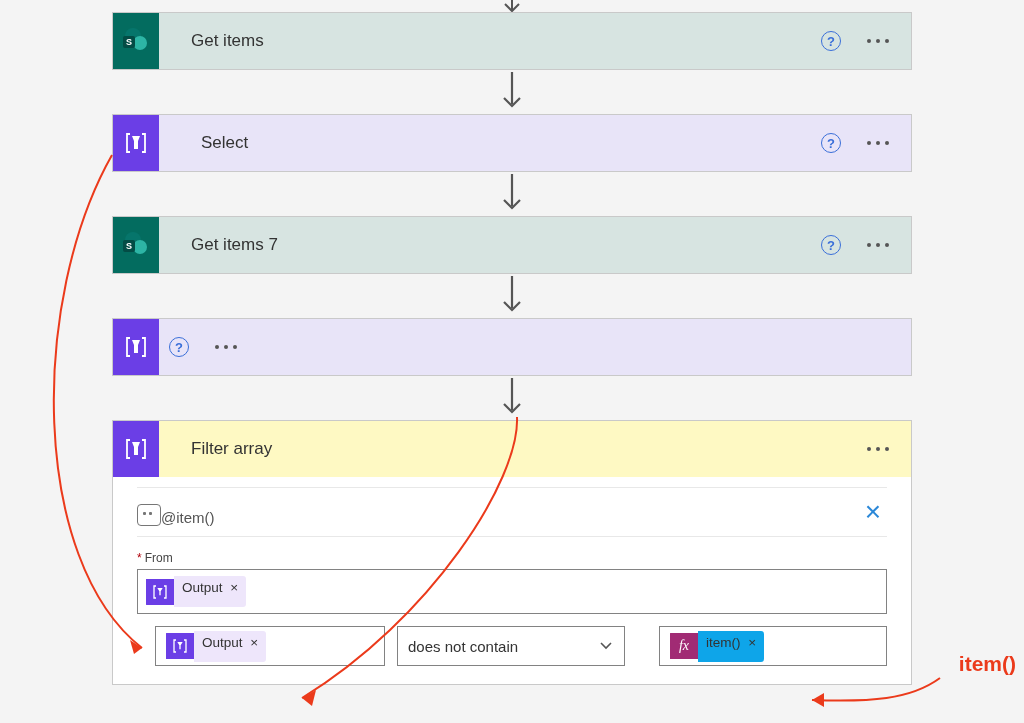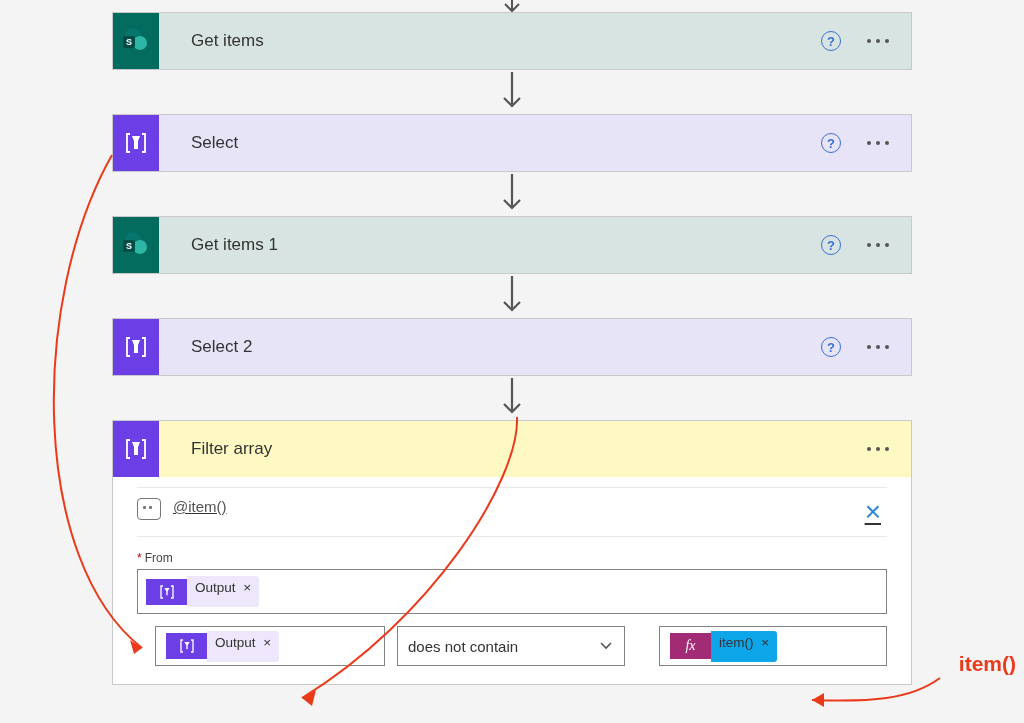--- a/index.html
+++ b/index.html
@@ -38,21 +38,21 @@
     width:46px;
     height:56px;
     flex:0 0 46px;
     display:flex;
     align-items:center;
     justify-content:center;
     color:#fff;
   }
   .sp-card .card-header{ background:#d7e4e1; }
   .sp-card .card-icon{ background:#036c5f; }
-  .do-card .card-header{ background:#e8e4f8; }
+  .do-card .card-header{ background:#e8e4f8;gap:10px; }
   .do-card .card-icon{ background:#6b3ee6; }
   .card-title { padding-left:32px; flex:1; }
   .card-actions { display:flex; align-items:center; gap:26px; padding-right:22px; }
   .help-circle {
     width:20px; height:20px; border:1.5px solid #3a6fd9; color:#3a6fd9;
     border-radius:50%; display:flex; align-items:center; justify-content:center;
     font-size:13px; font-weight:600;
   }
   .dots { display:flex; gap:5px; }
   .dots span{ width:4px; height:4px; border-radius:50%; background:#555; }
@@ -65,23 +65,23 @@
     justify-content:center;
     position:relative;
   }
   .arrow-down svg { width:22px; height:44px; }
 
   
   .filter-card { border:1px solid #c9c9c9; background:#fff; }
   .filter-card .card-header{ background:#fef9c3; height:56px; display:flex; align-items:center; }
   .filter-body { padding:10px 24px 18px; background:#fff; }
   .rename-row {
-    display:flex; align-items:flex-start; gap:12px;
+    display:flex; align-items:flex-end; 
     border-bottom:1px solid #e8e8e8; border-top:1px solid #e8e8e8;
-    padding:10px 0 10px 0; margin-bottom:14px;text-decoration:underline;
+    padding:10px 0 10px 0; margin-bottom:14px;
   }
   .rename-row .rename-icon{
     border:1px solid #767676; border-radius:4px; width:24px; height:22px; position:relative;
   }
   .rename-row .rename-icon::before, .rename-row .rename-icon::after{
     content:""; position:absolute; background:#767676; width:3px; height:3px; border-radius:1px; top:7px;
   }
   .rename-row .rename-icon::before{ left:5px; }
   .rename-row .rename-icon::after{ left:11px; }
   .rename-text { flex:1; font-size:15px; color:#555; }
@@ -105,21 +105,21 @@
   .cbox.mid{ flex:0 0 228px; justify-content:space-between; font-size:15px; color:#333;gap:15px;}
   .cbox.right{ flex:0 0 228px; margin-left:22px;}
   .chev { color:#555; }
 
   
   .token {
     display:flex; align-items:center; border-radius:3px; overflow:hidden;
     font-size:13.5px;
   }
   .token .ticon{
-    width:41px; height:26px; display:flex; align-items:center; justify-content:center; color:#fff;
+    width:28px; height:26px; display:flex; align-items:center; justify-content:center; color:#fff;
   }
   .token .ttxt{ padding:4px 8px 12px 8px; background:#eee6fb; color:#333;}
   .token.dataop .ticon{ background:#6b3ee6; }
   .token.dataop .ttxt{ background:#eee6fb; }
   .token.fx .ticon{ background:#a12b74; font-style:italic; font-family:Georgia,serif; font-size:14px;}
   .token.fx .ttxt{ background:#0ea5e9; }
   .tx { color:#333; margin-left:4px;}
 
   
   .annot-label{
@@ -208,21 +208,21 @@
 
   <div class="card sp-card">
     <div class="card-header">
       <div class="card-icon">
         <div class="sp-logo">
             <div class="c1"></div>
             <div class="c2"></div>
             <div class="sq">S</div>
           </div>
       </div>
-      <div class="card-title">Get items 1</div>
+      <div class="card-title">Get items 7</div>
       <div class="card-actions">
         <div class="help-circle">?</div>
         <div class="dots">
             <span></span>
             <span></span>
             <span></span>
           </div>
       </div>
     </div>
   </div>
@@ -236,21 +236,20 @@
 
   <div class="card do-card">
     <div class="card-header">
       <div class="card-icon do-logo">
         <svg viewBox="0 0 24 24" fill="none" stroke="#fff" stroke-width="1.8">
           <path d="M6 3 L3 3 L3 21 L6 21"></path>
             <path d="M18 3 L21 3 L21 21 L18 21"></path>
           <path d="M8 5 L16 5 L14 10 L14 18 L10 18 L10 10 Z" fill="#fff" stroke="none"></path>
         </svg>
       </div>
-      <div class="card-title">Select 2</div>
       <div class="card-actions">
         <div class="help-circle">?</div>
         <div class="dots">
             <span></span>
             <span></span>
             <span></span>
           </div>
       </div>
     </div>
   </div>

